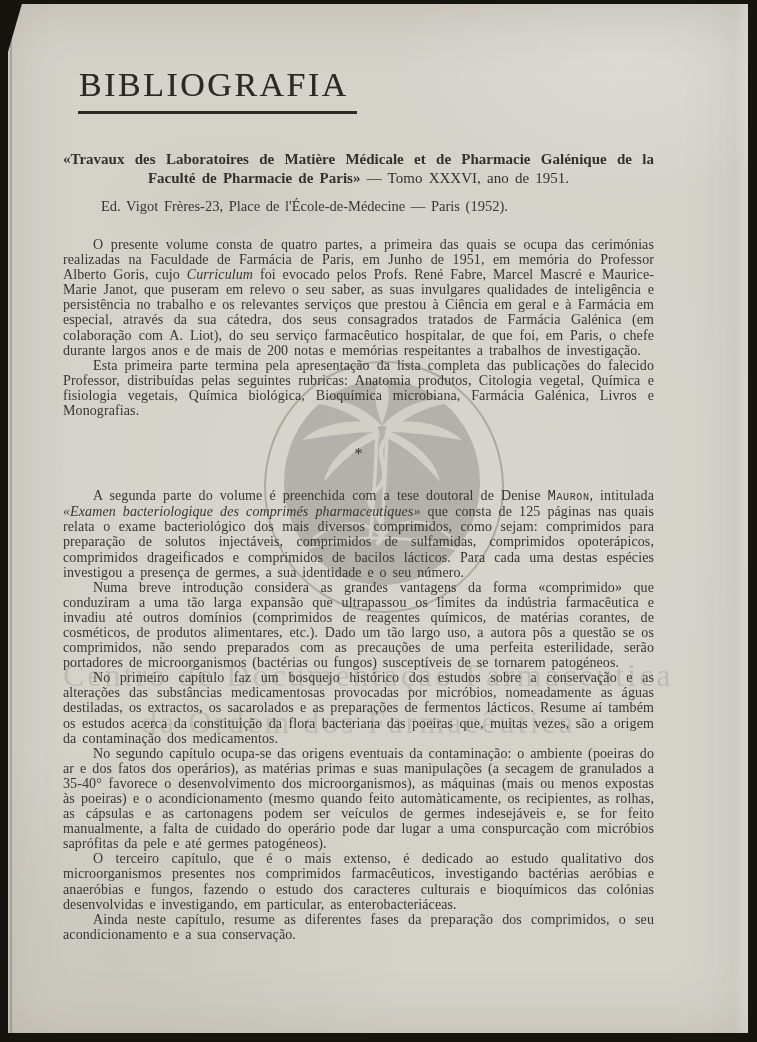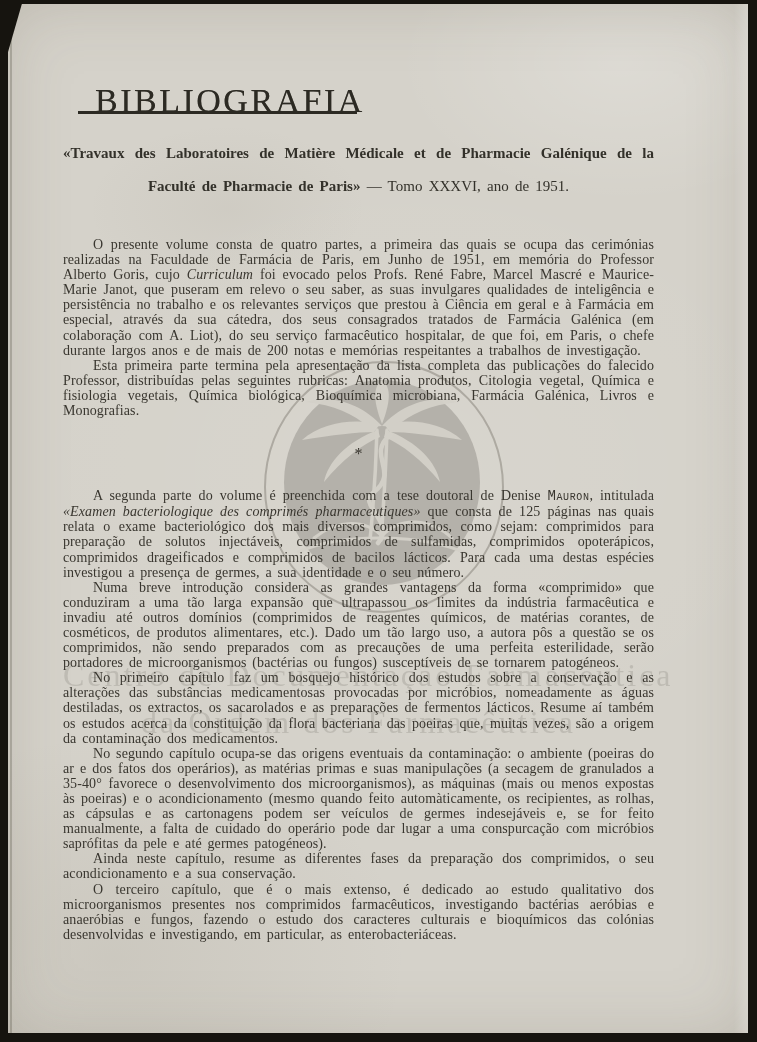--- a/index.html
+++ b/index.html
@@ -36,26 +36,26 @@
   .seal-year{left:264px;top:588px;width:236px;text-align:center;font-size:17px;
     letter-spacing:14px;text-indent:14px;color:#abA89f;opacity:.85;}
   .stamp{left:63px;width:591px;text-align:center;color:#bcb9b1;white-space:nowrap;
     font-size:32px;letter-spacing:3px;opacity:.9;}
   .stamp-1{top:657px;}
   .stamp-2{top:704px;}
 
   
   .print{position:absolute;z-index:10;}
   .page-title{left:79px;top:66px;font-size:34px;letter-spacing:2.5px;color:#2c2a23;
-    font-weight:normal;margin:16px;text-shadow:0 0 .5px rgba(44,42,35,.6);}
+    font-weight:normal;margin:0;text-shadow:0 0 .5px rgba(44,42,35,.6);}
   .title-rule{left:78px;top:111px;width:279px;height:3px;background:#2c2a23;}
-  .reference{left:63px;top:144px;width:591px;font-weight:bold;font-size:15px;line-height:18px;
+  .reference{left:63px;top:150px;width:591px;font-weight:bold;font-size:15px;line-height:18px;
     color:#33312a;word-spacing:2.5px;}
   .ref-line1{text-align:justify;text-align-last:justify;}
-  .ref-line2{text-align:center;margin-top:15px;}
+  .ref-line2{text-align:center;margin-top:1px;}
   .ref-line2 .reg{font-weight:normal;}
   .publisher{left:101px;top:198px;width:560px;font-size:14.5px;word-spacing:2px;}
   .bodycol{left:63px;top:237px;width:591px;font-size:14px;line-height:15.1px;}
   .para{margin:0;text-align:justify;text-indent:30px;word-spacing:2.2px;letter-spacing:.1px;}
   .para .it{font-style:italic;}
   .para .sc{font-variant:small-caps;letter-spacing:.6px;font-family:Liberation Mono, monospace;}
   .sep{height:70px;display:flex;align-items:center;justify-content:center;
     font-size:16px;color:#39362f;}
 </style>
 </head>
@@ -89,36 +89,37 @@
   <div class="wm stamp stamp-2">da Ordem dos Farmacêutica</div>
 
   <h1 class="print page-title">BIBLIOGRAFIA</h1>
   <div class="print title-rule"></div>
 
   <div class="print reference">
     <div class="ref-line1">«Travaux des Laboratoires de Matière Médicale et de Pharmacie Galénique de la</div>
     <div class="ref-line2"><span>Faculté de Pharmacie de Paris»</span><span class="reg"> — Tomo XXXVI, ano de 1951.</span></div>
   </div>
 
+  <div class="print publisher">Ed. Vigot Frères-23, Place de l'École-de-Médecine — Paris (1952).</div>
 
   <div class="print bodycol">
     <div>
         <p class="para"><span>O presente volume consta de quatro partes, a primeira das quais se ocupa das cerimónias realizadas na Faculdade de Farmácia de Paris, em Junho de 1951, em memória do Professor Alberto Goris, cujo </span><span class="it">Curriculum</span><span> foi evocado pelos Profs. René Fabre, Marcel Mascré e Maurice-Marie Janot, que puseram em relevo o seu saber, as suas invulgares qualidades de inteligência e persistência no trabalho e os relevantes serviços que prestou à Ciência em geral e à Farmácia em especial, através da sua cátedra, dos seus consagrados tratados de Farmácia Galénica (em colaboração com A. Liot), do seu serviço farmacêutico hospitalar, de que foi, em Paris, o chefe durante largos anos e de mais de 200 notas e memórias respeitantes a trabalhos de investigação.</span></p>
         <p class="para"><span>Esta primeira parte termina pela apresentação da lista completa das publicações do falecido Professor, distribuídas pelas seguintes rubricas: Anatomia produtos, Citologia vegetal, Química e fisiologia vegetais, Química biológica, Bioquímica microbiana, Farmácia Galénica, Livros e Monografias.</span></p>
       </div>
     <div class="sep">
         <span>*</span>
       </div>
     <div>
         <p class="para"><span>A segunda parte do volume é preenchida com a tese doutoral de Denise </span><span class="sc">Mauron</span><span>, intitulada </span><span class="it">«Examen bacteriologique des comprimés pharmaceutiques»</span><span> que consta de 125 páginas nas quais relata o exame bacteriológico dos mais diversos comprimidos, como sejam: comprimidos para preparação de solutos injectáveis, comprimidos de sulfamidas, comprimidos opoterápicos, comprimidos drageificados e comprimidos de bacilos lácticos. Para cada uma destas espécies investigou a presença de germes, a sua identidade e o seu número.</span></p>
         <p class="para"><span>Numa breve introdução considera as grandes vantagens da forma «comprimido» que conduziram a uma tão larga expansão que ultrapassou os limites da indústria farmacêutica e invadiu até outros domínios (comprimidos de reagentes químicos, de matérias corantes, de cosméticos, de produtos alimentares, etc.). Dado um tão largo uso, a autora pôs a questão se os comprimidos, não sendo preparados com as precauções de uma perfeita esterilidade, serão portadores de microorganismos (bactérias ou fungos) susceptíveis de se tornarem patogéneos.</span></p>
         <p class="para"><span>No primeiro capítulo faz um bosquejo histórico dos estudos sobre a conservação e as alterações das substâncias medicamentosas provocadas por micróbios, nomeadamente as águas destiladas, os extractos, os sacarolados e as preparações de fermentos lácticos. Resume aí também os estudos acerca da constituição da flora bacteriana das poeiras que, muitas vezes, são a origem da contaminação dos medicamentos.</span></p>
         <p class="para"><span>No segundo capítulo ocupa-se das origens eventuais da contaminação: o ambiente (poeiras do ar e dos fatos dos operários), as matérias primas e suas manipulações (a secagem de granulados a 35-40° favorece o desenvolvimento dos microorganismos), as máquinas (mais ou menos expostas às poeiras) e o acondicionamento (mesmo quando feito automàticamente, os recipientes, as rolhas, as cápsulas e as cartonagens podem ser veículos de germes indesejáveis e, se for feito manualmente, a falta de cuidado do operário pode dar lugar a uma conspurcação com micróbios saprófitas da pele e até germes patogéneos).</span></p>
+        <p class="para"><span>O terceiro capítulo, que é o mais extenso, é dedicado ao estudo qualitativo dos microorganismos presentes nos comprimidos farmacêuticos, investigando bactérias aeróbias e anaeróbias e fungos, fazendo o estudo dos caracteres culturais e bioquímicos das colónias desenvolvidas e investigando, em particular, as enterobacteriáceas.</span></p>
         <p class="para"><span>Ainda neste capítulo, resume as diferentes fases da preparação dos comprimidos, o seu acondicionamento e a sua conservação.</span></p>
-        <p class="para"><span>O terceiro capítulo, que é o mais extenso, é dedicado ao estudo qualitativo dos microorganismos presentes nos comprimidos farmacêuticos, investigando bactérias aeróbias e anaeróbias e fungos, fazendo o estudo dos caracteres culturais e bioquímicos das colónias desenvolvidas e investigando, em particular, as enterobacteriáceas.</span></p>
       </div>
   </div>
 
   <div class="edge-glow"></div>
   <div class="seam"></div>
   <div class="edge edge-top"></div>
   <div class="edge edge-left"></div>
   <div class="edge edge-right"></div>
   <div class="edge edge-bottom"></div>
   <div class="corner-wedge"></div>

